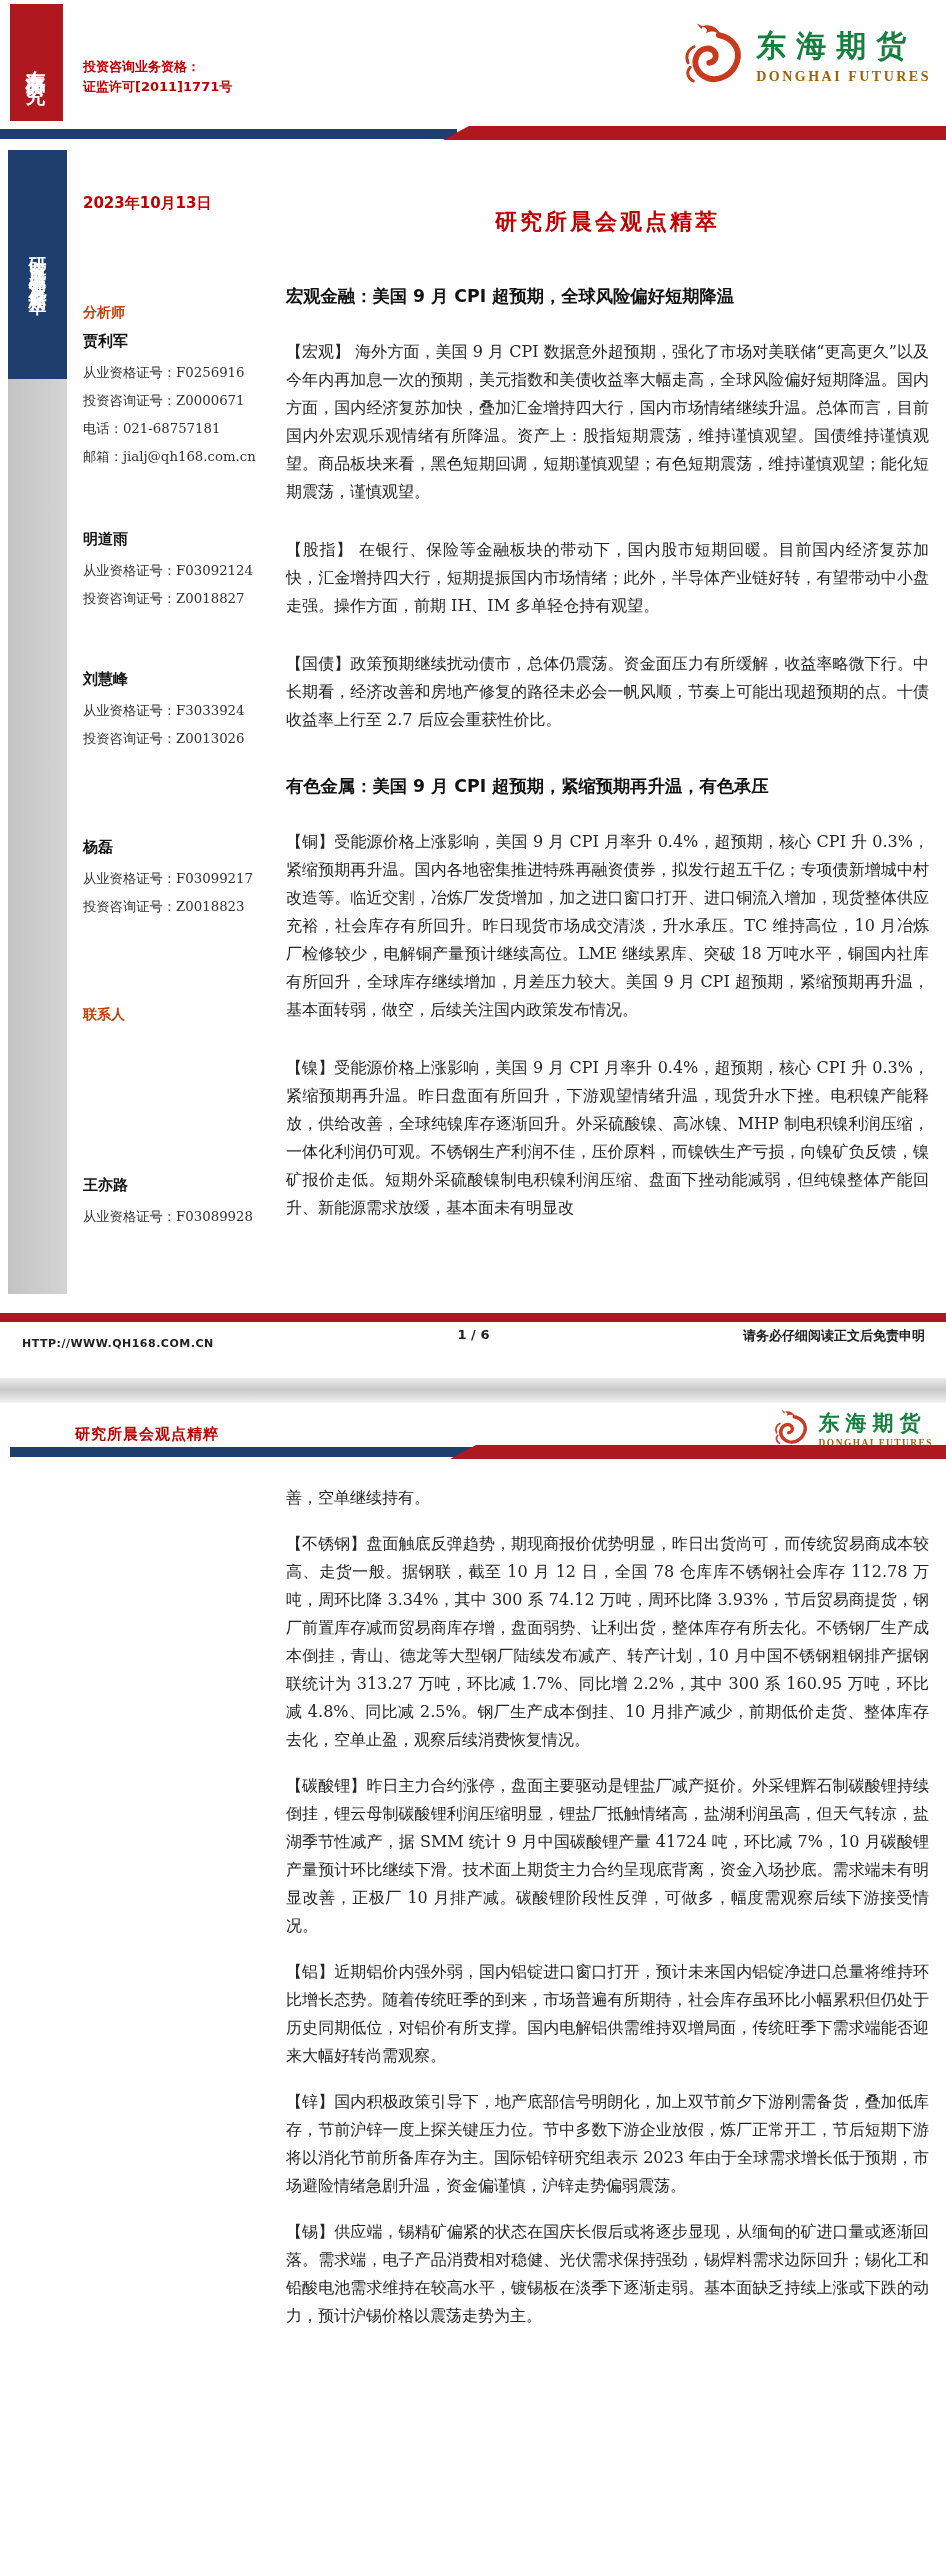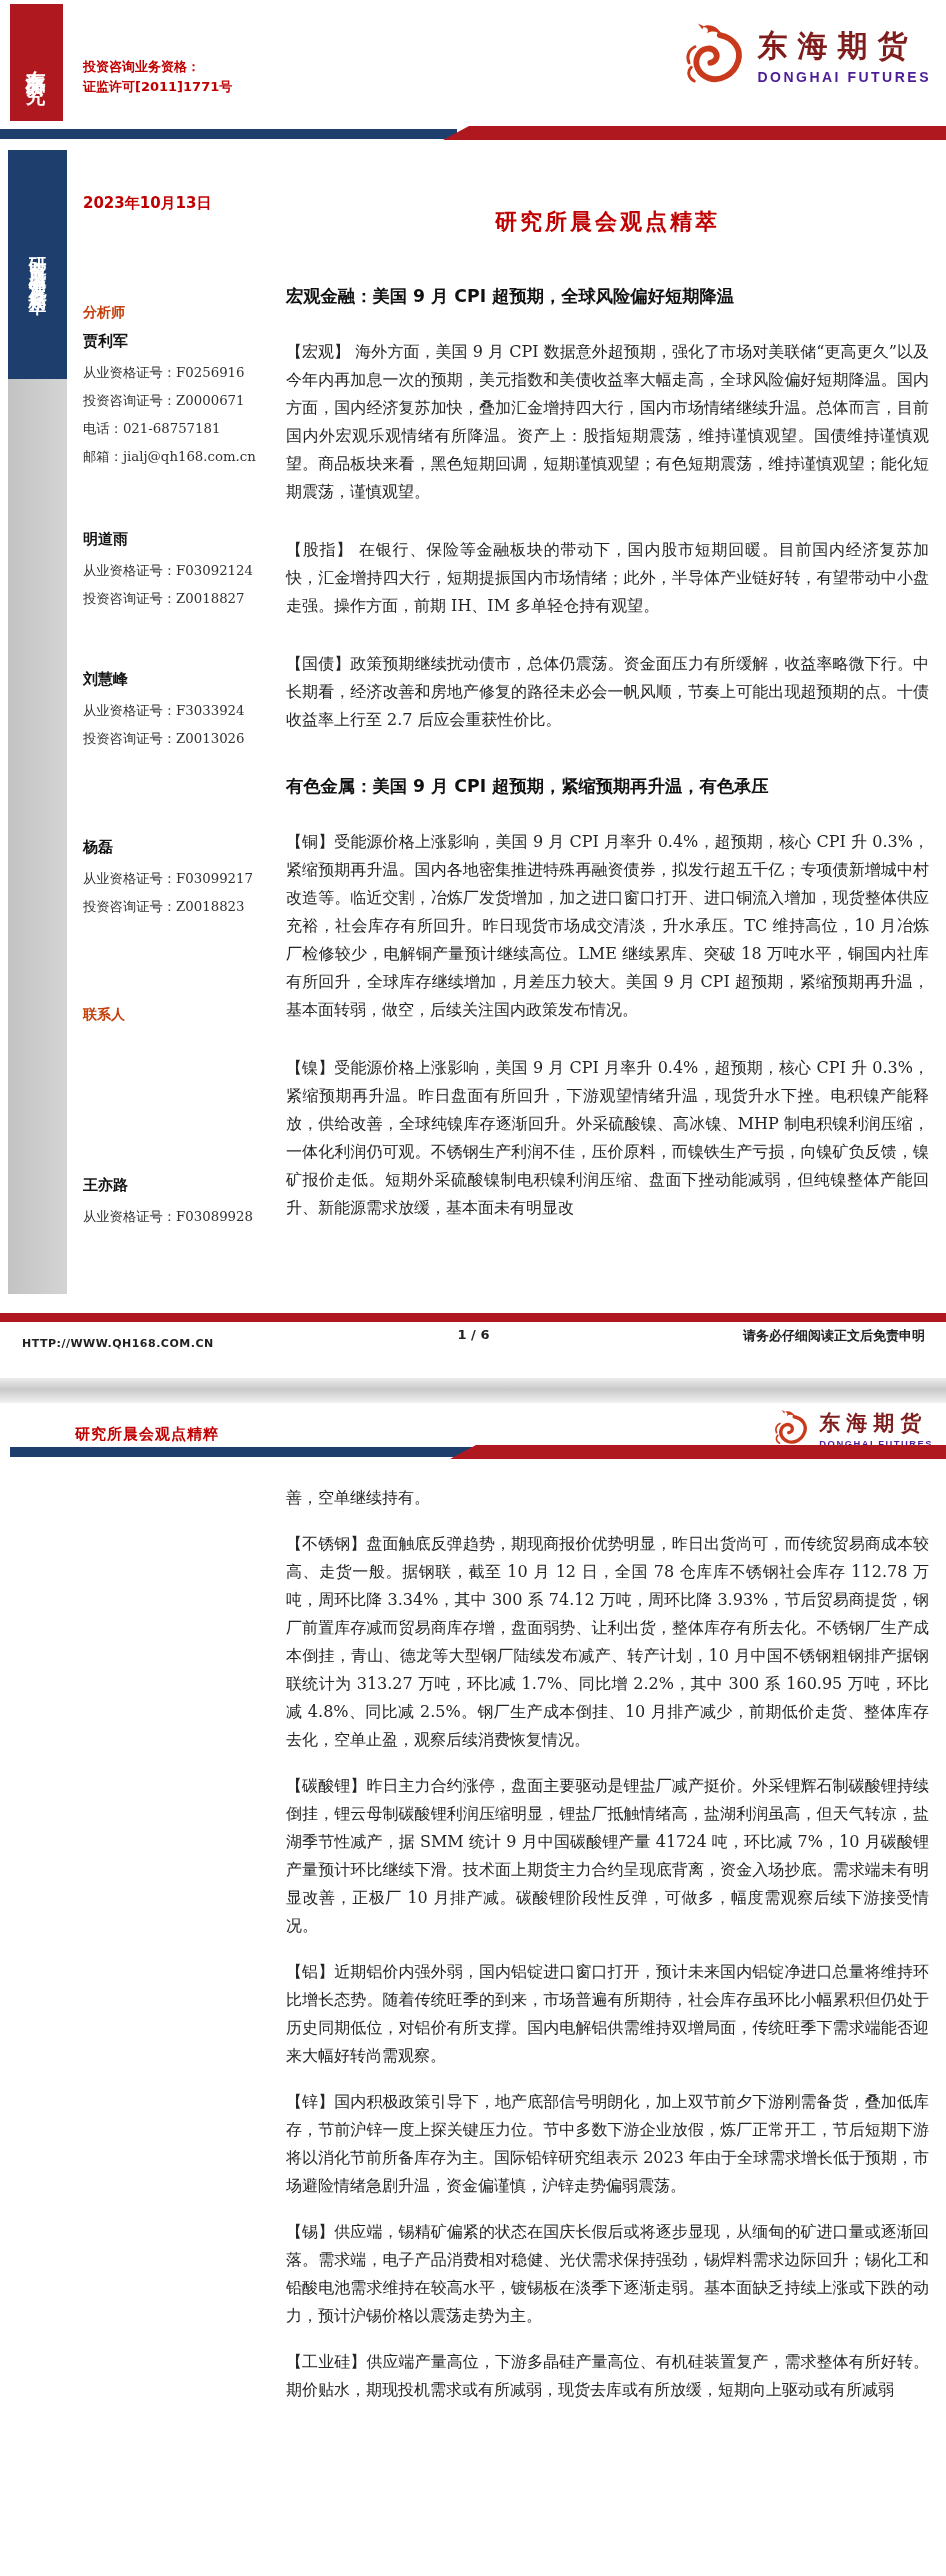--- a/index.html
+++ b/index.html
@@ -12,22 +12,22 @@
   
   .brand-ribbon{position:absolute;left:10px;top:4px;width:53px;height:117px;background:#b0181f;
     display:flex;align-items:center;justify-content:center;}
   .brand-ribbon span{writing-mode:vertical-rl;color:#fff;font-family:"DejaVu Sans","Liberation Sans",sans-serif;
     font-weight:bold;font-size:20px;letter-spacing:5px;}
   .license{position:absolute;left:83px;top:57px;color:#c00000;font-weight:bold;font-size:13px;line-height:20px;
     font-family:"DejaVu Sans","Liberation Sans",sans-serif;}
   .logo{position:absolute;display:flex;align-items:center;}
   .logo .dragon{flex:0 0 auto;}
   .logo .ltxt{margin-left:8px;text-align:left;}
-  .logo .cn{font-weight:bold;color:#7f1d1d;white-space:nowrap;font-family:"DejaVu Serif","Liberation Serif",serif;}
-  .logo .en{font-weight:bold;color:#4c1d95;white-space:nowrap;font-family:Liberation Sans, sans-serif;}
+  .logo .cn{font-weight:bold;color:#15803d;white-space:nowrap;font-family:"DejaVu Serif","Liberation Serif",serif;}
+  .logo .en{font-weight:bold;color:#a16207;white-space:nowrap;font-family:Liberation Serif, serif;}
   #logo1{right:16px;top:18px;}
   #logo1 .cn{font-size:30px;letter-spacing:10px;}
   #logo1 .en{font-size:14px;letter-spacing:2.5px;margin-top:2px;}
   .rule-blue{position:absolute;background:#1e3e6e;}
   .rule-red{position:absolute;background:#b0181f;clip-path:polygon(26px 0,100% 0,100% 100%,0 100%);}
   #rule1-blue{left:0;top:129px;width:457px;height:10px;}
   #rule1-red{left:443px;top:126px;width:504px;height:14px;}
 
   
   .side-banner{position:absolute;left:8px;top:150px;width:59px;height:229px;background:#1e3e6e;
@@ -195,16 +195,15 @@
   <div class="rule-blue" id="rule2-blue"></div>
   <div class="rule-red" id="rule2-red"></div>
 
   <div class="p2-body">
     <div class="para first">善，空单继续持有。</div>
     <div class="para">【不锈钢】盘面触底反弹趋势，期现商报价优势明显，昨日出货尚可，而传统贸易商成本较高、走货一般。据钢联，截至 10 月 12 日，全国 78 仓库库不锈钢社会库存 112.78 万吨，周环比降 3.34%，其中 300 系 74.12 万吨，周环比降 3.93%，节后贸易商提货，钢厂前置库存减而贸易商库存增，盘面弱势、让利出货，整体库存有所去化。不锈钢厂生产成本倒挂，青山、德龙等大型钢厂陆续发布减产、转产计划，10 月中国不锈钢粗钢排产据钢联统计为 313.27 万吨，环比减 1.7%、同比增 2.2%，其中 300 系 160.95 万吨，环比减 4.8%、同比减 2.5%。钢厂生产成本倒挂、10 月排产减少，前期低价走货、整体库存去化，空单止盈，观察后续消费恢复情况。</div>
     <div class="para">【碳酸锂】昨日主力合约涨停，盘面主要驱动是锂盐厂减产挺价。外采锂辉石制碳酸锂持续倒挂，锂云母制碳酸锂利润压缩明显，锂盐厂抵触情绪高，盐湖利润虽高，但天气转凉，盐湖季节性减产，据 SMM 统计 9 月中国碳酸锂产量 41724 吨，环比减 7%，10 月碳酸锂产量预计环比继续下滑。技术面上期货主力合约呈现底背离，资金入场抄底。需求端未有明显改善，正极厂 10 月排产减。碳酸锂阶段性反弹，可做多，幅度需观察后续下游接受情况。</div>
     <div class="para">【铝】近期铝价内强外弱，国内铝锭进口窗口打开，预计未来国内铝锭净进口总量将维持环比增长态势。随着传统旺季的到来，市场普遍有所期待，社会库存虽环比小幅累积但仍处于历史同期低位，对铝价有所支撑。国内电解铝供需维持双增局面，传统旺季下需求端能否迎来大幅好转尚需观察。</div>
     <div class="para">【锌】国内积极政策引导下，地产底部信号明朗化，加上双节前夕下游刚需备货，叠加低库存，节前沪锌一度上探关键压力位。节中多数下游企业放假，炼厂正常开工，节后短期下游将以消化节前所备库存为主。国际铅锌研究组表示 2023 年由于全球需求增长低于预期，市场避险情绪急剧升温，资金偏谨慎，沪锌走势偏弱震荡。</div>
     <div class="para">【锡】供应端，锡精矿偏紧的状态在国庆长假后或将逐步显现，从缅甸的矿进口量或逐渐回落。需求端，电子产品消费相对稳健、光伏需求保持强劲，锡焊料需求边际回升；锡化工和铅酸电池需求维持在较高水平，镀锡板在淡季下逐渐走弱。基本面缺乏持续上涨或下跌的动力，预计沪锡价格以震荡走势为主。</div>
-    <div class="para">【工业硅】供应端产量高位，下游多晶硅产量高位、有机硅装置复产，需求整体有所好转。期价贴水，期现投机需求或有所减弱，现货去库或有所放缓，短期向上驱动或有所减弱</div>
   </div>
 </div>
 
 
 </body></html>

